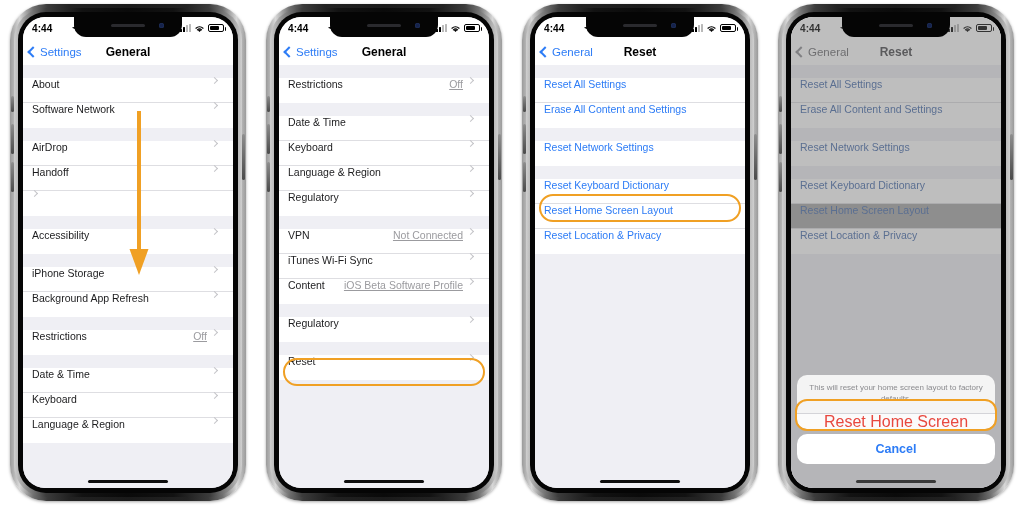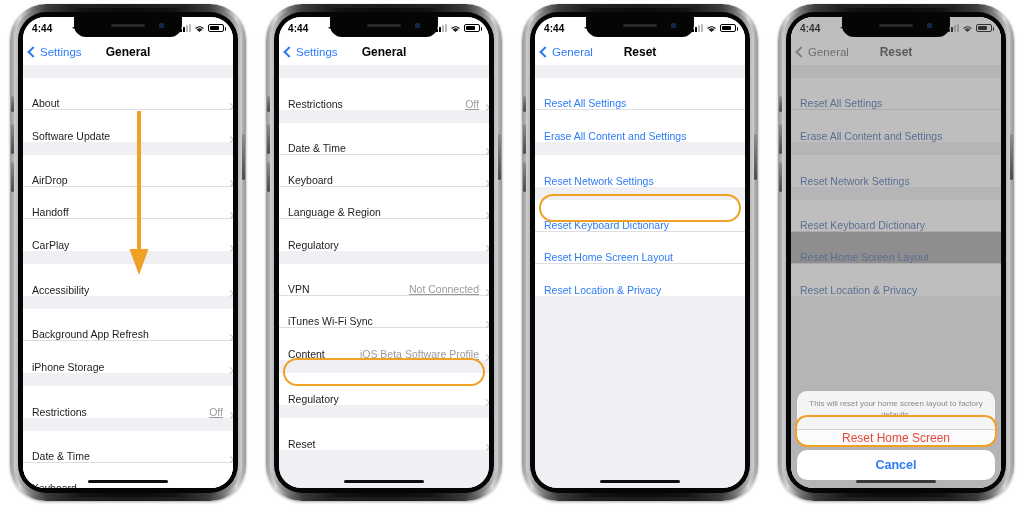--- a/index.html
+++ b/index.html
@@ -108,22 +108,22 @@
   .nav-back-label { font-size:11.5px; color:#2d7cf6; }
   .nav-title { position:absolute; left:0; right:0; text-align:center;
                font-size:12px; font-weight:700; color:#000; pointer-events:none; }
 
   
   .content { position:absolute; top:48px; left:0; right:0; bottom:0;
              background:#efeff4; overflow:hidden; }
   .gap { height:13px; background:#efeff4; }
   .group { background:#fff; }
   .row {
-    position:relative; height:32px; display:flex; align-items:flex-end;
-    padding: 0 0 0 9px; background:#fff;
+    position:relative; height:25px; display:flex; align-items:flex-start;
+    padding: 0 16px 0 9px; background:#fff;
     border-bottom: .5px solid #dedee2;
   }
   .row:last-child { border-bottom: none; }
   .row .label { font-size:10.5px; color:#1c1c1e; flex:1; white-space:nowrap; }
   .row .value { font-size:10.5px; color:#9b9b9f; margin-right:5px; white-space:nowrap;text-decoration:underline; }
   .row .chevron { width:5px; height:5px; border-top:1.2px solid #c4c4c8;
                   border-right:1.2px solid #c4c4c8; transform: rotate(45deg); flex:none; }
   .row.link .label { color:#2d7cf6; }
   .row.pressed { background:#a8a8a8; }
 
@@ -135,31 +135,31 @@
 
   
   .ring {
     position:absolute; border:2.5px solid #f0a024; border-radius:14px;
     z-index: 35; pointer-events:none;
   }
   .arrow-wrap { position:absolute; z-index:36; }
 
   
   .dimmer { position:absolute; inset:0; background: rgba(110,110,110,.45); z-index:32; }
-  .sheet { position:absolute; left:6px; right:6px; bottom:8px; z-index:38; }
+  .sheet { position:absolute; left:6px; right:6px; bottom:24px; z-index:38; }
   .sheet-card {
     background:#f4f4f4; border-radius:10px; overflow:hidden; margin-bottom:5px;
   }
   .sheet-msg {
     padding:7px 12px 8px; text-align:center; font-size:8px; color:#8a8a8e; line-height:1.45;
     border-bottom:.5px solid #d4d4d8;
   }
   .sheet-btn {
     height:15px; display:flex; align-items:center; justify-content:center;
-    font-size:12px; color:#e8483f; background:#fbfbfb;
+    font-size:16px; color:#e8483f; background:#fbfbfb;
   }
   .sheet-cancel {
     background:#fff; border-radius:10px; height:30px;
     display:flex; align-items:center; justify-content:center;
     font-size:12.5px; font-weight:700; color:#2d7cf6;
   }
   .sheet-ring {
     position:absolute; left:-2px; right:-2px; top:-3px; height:34px;
     border:2.5px solid #f0a024; border-radius:12px; pointer-events:none;
   }
@@ -182,54 +182,53 @@
 
     <div class="screen">
       <div class="content">
             <div class="gap"></div>
             <div class="group">
               <div class="row">
       <span class="label">About</span>
       <span class="chevron"></span>
     </div>
               <div class="row">
-      <span class="label">Software Update</span>
+      <span class="label">Software Network</span>
       <span class="chevron"></span>
     </div>
             </div>
             <div class="gap"></div>
             <div class="group">
               <div class="row">
       <span class="label">AirDrop</span>
       <span class="chevron"></span>
     </div>
               <div class="row">
       <span class="label">Handoff</span>
       <span class="chevron"></span>
     </div>
               <div class="row">
-      <span class="label">CarPlay</span>
       <span class="chevron"></span>
     </div>
             </div>
             <div class="gap"></div>
             <div class="group">
               <div class="row">
       <span class="label">Accessibility</span>
       <span class="chevron"></span>
     </div>
             </div>
             <div class="gap"></div>
             <div class="group">
               <div class="row">
+      <span class="label">iPhone Storage</span>
+      <span class="chevron"></span>
+    </div>
+              <div class="row">
       <span class="label">Background App Refresh</span>
-      <span class="chevron"></span>
-    </div>
-              <div class="row">
-      <span class="label">iPhone Storage</span>
       <span class="chevron"></span>
     </div>
             </div>
             <div class="gap"></div>
             <div class="group">
               <div class="row">
       <span class="label">Restrictions</span>
       <span class="value">Off</span>
                 <span class="chevron"></span>
     </div>

